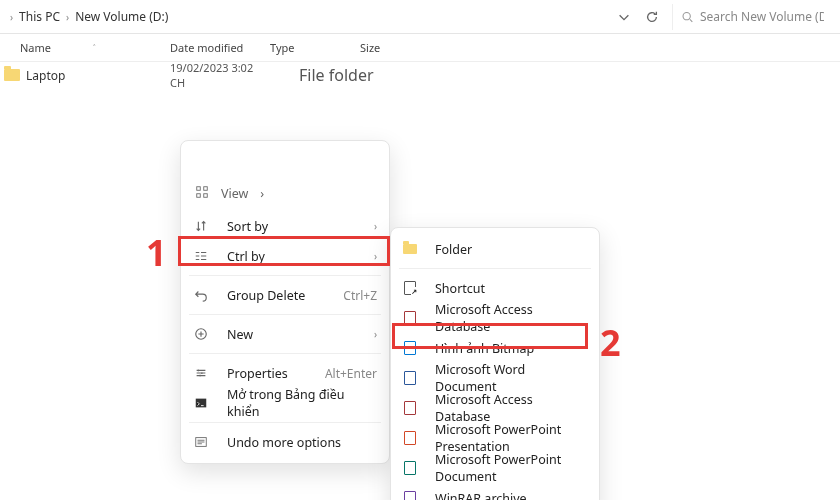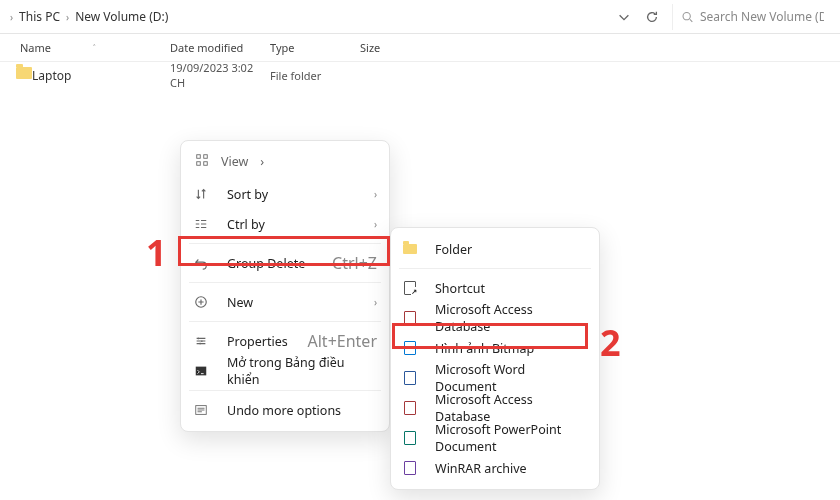--- a/index.html
+++ b/index.html
@@ -12,36 +12,36 @@
 .searchbox { width: 160px; height: 26px; display: flex; align-items: center; gap: 6px; padding: 0 8px; color: #888; border-left: 1px solid #eee; margin-left: 6px; }
 
 .columns { display: flex; height: 28px; border-bottom: 1px solid #eee; align-items: center; font-size: 11px; color: #444; }
 .col-name { width: 170px; padding-left: 20px; display: flex; align-items: center; gap: 42px; }
 .col-date { width: 100px; }
 .col-type { width: 90px; }
 .col-size { width: 60px; }
 .sortcaret { color: #888; font-size: 9px; }
 
 .filerow { display: flex; align-items: center; height: 26px; font-size: 12px; color: #333; }
-.cell-name { width: 170px; padding-left: 16px; display: flex; align-items: flex-start; }
+.cell-name { width: 170px; padding-left: 4px; display: flex; align-items: center; gap: 6px; }
 .cell-date { width: 100px; color: #555; font-size: 11px; }
-.cell-type { width: 90px; color: #555; font-size: 11px; }
+.cell-type { width: 90px; color: #555; font-size: 16px; margin-left: 29px; }
 .foldericon { width: 16px; height: 12px; background: #f7d774; border-radius: 1px; position: relative; }
 .foldericon::before { content: ""; position: absolute; top: -3px; left: 0; width: 7px; height: 3px; background: #f7d774; border-radius: 1px 1px 0 0; }
 
 .ctxmenu { position: absolute; background: #ffffff; border: 1px solid #e4e4e4; border-radius: 8px; box-shadow: 0 8px 24px rgba(0,0,0,0.12); padding: 6px 0; font-size: 12.5px; color: #222; }
 .ctx1 { left: 180px; top: 140px; width: 210px; }
 .ctx2 { left: 390px; top: 227px; width: 210px; }
 .mitem { display: flex; align-items: center; height: 30px; padding: 0 12px; gap: 18px; position: relative; }
 .mitem .lbl { flex: 1; }
-.mitem .shortcut { color: #888; font-size: 16px; }
+.mitem .shortcut { color: #888; font-size: 12px; }
 .mitem .sub { color: #888; font-size: 10px; }
 .micon { width: 16px; display: flex; justify-content: center; color: #555; }
 .sep { height: 1px; background: #eee; margin: 4px 8px; }
-.iconrow { display: flex; gap: 12px; padding: 6px 14px 8px; color: #666; }
+.iconrow { display: flex; gap: 12px; padding: 6px 14px 8px; color: #666; margin-top: 32px; }
 
 .highlight-box { position: absolute; border: 3px solid #e53935; pointer-events: none; }
 .hb1 { left: 178px; top: 236px; width: 212px; height: 30px; }
 .hb2 { left: 392px; top: 323px; width: 196px; height: 26px; }
 .annot { position: absolute; font-size: 36px; font-weight: 700; color: #e53935; pointer-events: none; }
 .a1 { left: 146px; top: 228px; }
 .a2 { left: 600px; top: 318px; }
 
 svg { width: 14px; height: 14px; }
 .fileicon { width: 14px; height: 14px; display: flex; align-items: center; justify-content: center; }
@@ -94,21 +94,21 @@
   <div class="col-date">Date modified</div>
   <div class="col-type">Type</div>
   <div class="col-size">Size</div>
 </div>
 
 <div class="filerow">
   <div class="cell-name">
       <span class="foldericon"></span>
       <span>Laptop</span>
     </div>
-  <div class="cell-date">19/09/2023 3:02 CH</div>
+  <div class="cell-date">19/02/2023 3:02 CH</div>
   <div class="cell-type">File folder</div>
 </div>
 
 <div class="ctxmenu ctx1">
   <div class="iconrow">
     <span><svg viewBox="0 0 16 16">
           <rect x="2" y="2" width="4" height="4" fill="none" stroke="#666"></rect>
           <rect x="10" y="2" width="4" height="4" fill="none" stroke="#666"></rect>
           <rect x="2" y="10" width="4" height="4" fill="none" stroke="#666"></rect>
           <rect x="10" y="10" width="4" height="4" fill="none" stroke="#666"></rect>
@@ -219,20 +219,26 @@
       <span class="lbl">Microsoft Word Document</span>
     </div>
     <div class="mitem">
       <span class="fileicon">
         <span class="fi fi-access"></span>
       </span>
       <span class="lbl">Microsoft Access Database</span>
     </div>
     <div class="mitem">
       <span class="fileicon">
+        <span class="fi fi-ppt"></span>
+      </span>
+      <span class="lbl">Microsoft PowerPoint Presentation</span>
+    </div>
+    <div class="mitem">
+      <span class="fileicon">
         <span class="fi fi-pub"></span>
       </span>
       <span class="lbl">Microsoft PowerPoint Document</span>
     </div>
     <div class="mitem">
       <span class="fileicon">
         <span class="fi fi-rar"></span>
       </span>
       <span class="lbl">WinRAR archive</span>
     </div>

